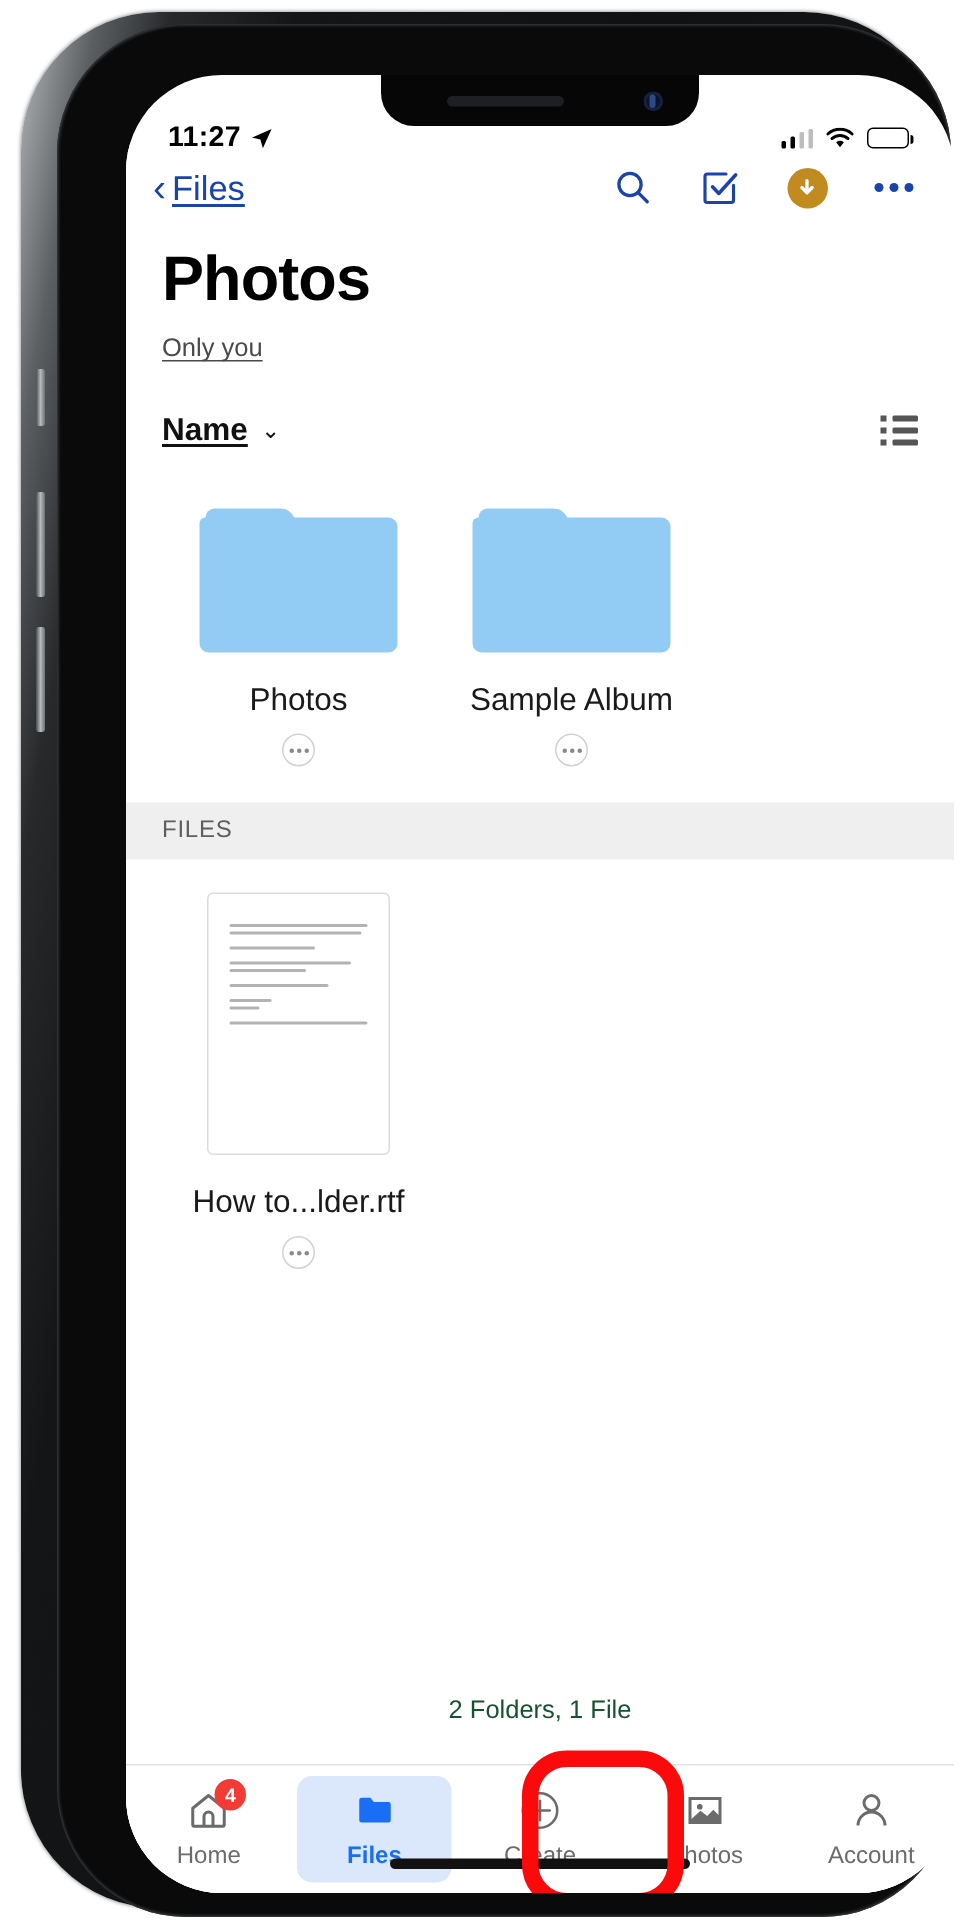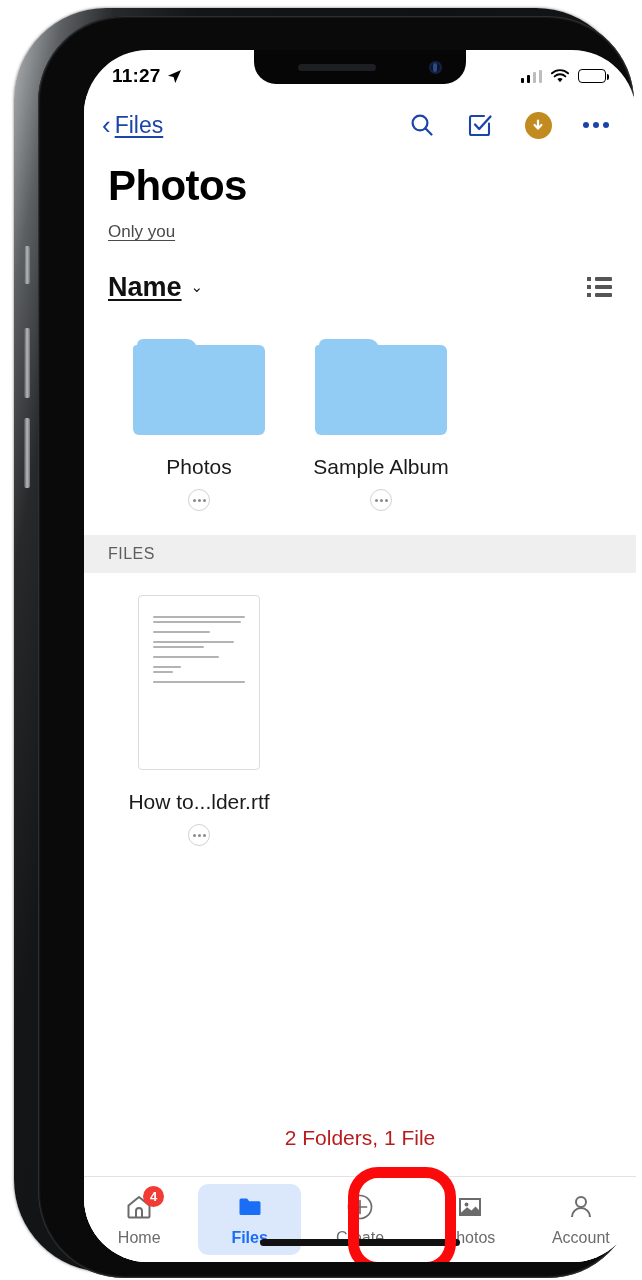--- a/index.html
+++ b/index.html
@@ -58,21 +58,21 @@
     border-radius: 50%; background: #0d1426;
     box-shadow: inset 0 0 0 2px #15223f;
   }
   #notch-camera::after{
     content:""; position:absolute; left:4px; top:2px; width:4px; height:9px;
     border-radius:2px; background:#2c4a86;
   }
 
   
   #status-bar {
-    position: absolute; top: 0; left: 0; right: 0; height: 46px;
+    position: absolute; top: 16px; left: 0; right: 0; height: 46px;
     display: flex; align-items: center; justify-content: space-between;
     padding: 6px 30px 0 28px; z-index: 30;
   }
   #status-left { display:flex; align-items:center; gap:6px; }
   #status-time { font-size: 19px; font-weight: 600; color:#000; letter-spacing:.2px; }
   #status-right { display:flex; align-items:center; gap:8px; }
   .sig-bars { display:flex; align-items:flex-end; gap:2.5px; height: 13px; }
   .sig-bars i { width:3.5px; background:#000; border-radius:1px; display:block; }
   .sig-bars i:nth-child(1){height:5px;}
   .sig-bars i:nth-child(2){height:8px;}
@@ -125,21 +125,21 @@
     border:none; font-family:"Liberation Sans",sans-serif;
     font-size:21px; font-weight:700; padding: 11px 20px; cursor:pointer;
   }
 
   
   #sort-bar {
     margin-top: 22px; height: 46px; display:flex; align-items:center;
     justify-content:space-between; padding: 0 24px; flex:0 0 auto;
   }
   #sort-left { display:flex; align-items:center; gap:9px; cursor:pointer; }
-  #sort-label { font-size:27px; font-weight:700; color:#111; text-decoration:underline; text-underline-offset:3px; }
+  #sort-label { font-size:21px; font-weight:700; color:#111; text-decoration:underline; text-underline-offset:3px; }
   #sort-chevron { font-size:15px; color:#111; }
   #view-toggle { display:flex; flex-direction:column; gap:4px; cursor:pointer; }
   #view-toggle .row { display:flex; align-items:center; gap:4px; }
   #view-toggle .dot { width:4px;height:4px;background:#555; }
   #view-toggle .bar { width:17px;height:4px;background:#555;border-radius:1px; }
 
   
   .section-header {
     background:#efefef; color:#5e5e5e; font-size:16px; letter-spacing:.5px;
     padding: 10px 24px; flex:0 0 auto;
@@ -168,21 +168,21 @@
   
   .file-thumb {
     width: 122px; height: 175px; background:#fff; border:1px solid #dcdcdc;
     border-radius: 4px; padding: 20px 14px 0 14px; overflow:hidden;
   }
   .file-thumb .ln { height:2px; background:#9a9a9a; margin-bottom:3px; border-radius:1px; opacity:.75; }
   .file-thumb .gap { height:5px; }
 
   
   #count-text {
-    text-align:center; font-size:21px; color:#b91c1c; margin-top: auto;
+    text-align:center; font-size:17px; color:#14532d; margin-top: auto;
     padding-bottom: 26px; flex:0 0 auto;
   }
 
   
   #tab-bar {
     height: 86px; border-top:1px solid #e2e2e2; display:flex; align-items:stretch;
     background:#fff; flex:0 0 auto; position:relative;
   }
   .tab {
     flex:1; display:flex; flex-direction:column; align-items:center; justify-content:center;

